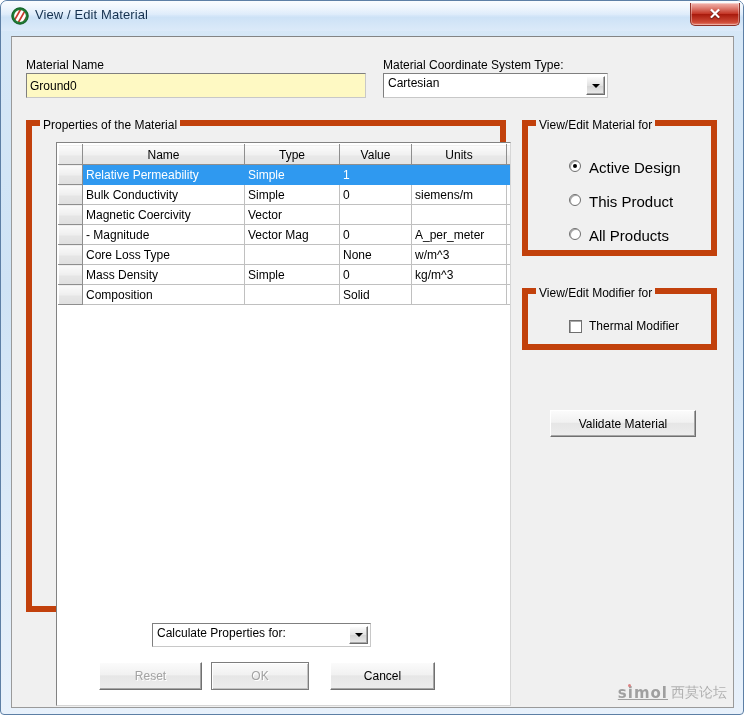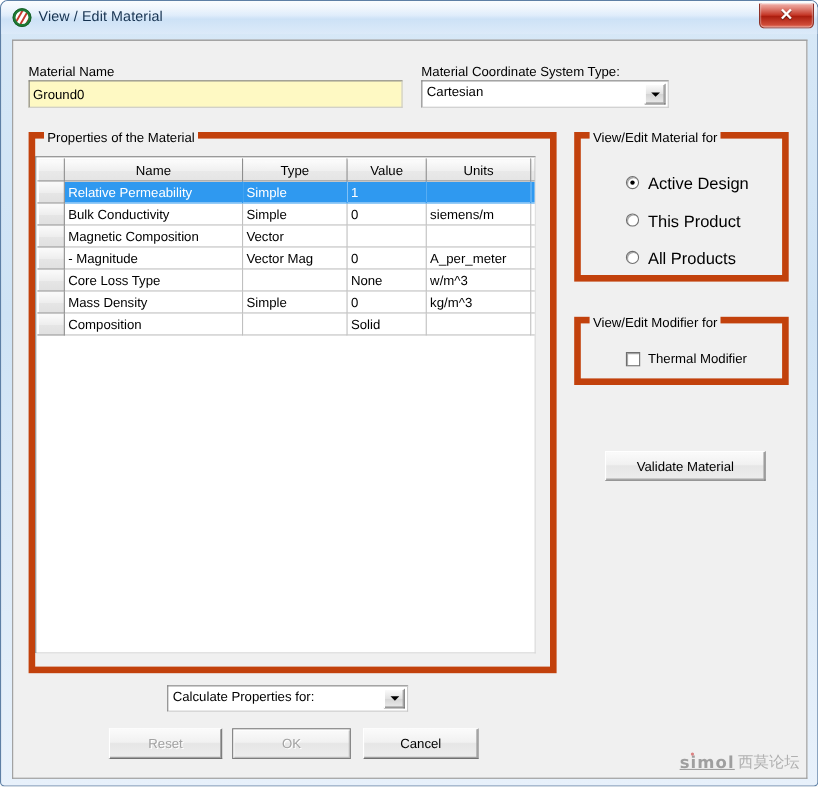--- a/index.html
+++ b/index.html
@@ -167,23 +167,23 @@
     background: #f0f0f0;
     padding: 0 3px;
     font-size: 12px;
     color: #000;
     white-space: nowrap;
   }
 
   
   #table-outer {
     position: absolute;
-    left: 0; top: 16px;
+    left: 24px; top: 16px;
     width: 455px;
-    height: 452px;
+    height: 564px;
     box-sizing: border-box;
     background: #ffffff;
     border: 1px solid #828282;
     border-right-color: #d6d6d6;
     border-bottom-color: #d6d6d6;
     overflow: hidden;
   }
   table.grid {
     border-collapse: collapse;
     table-layout: fixed;
@@ -431,21 +431,21 @@
               <tr>
                 <td class="rowhdr"></td>
                 <td>Bulk Conductivity</td>
                 <td>Simple</td>
                 <td>0</td>
                 <td>siemens/m</td>
                 <td style="border-right: none;"></td>
               </tr>
               <tr>
                 <td class="rowhdr"></td>
-                <td>Magnetic Composition</td>
+                <td>Magnetic Coercivity</td>
                 <td>Vector</td>
                 <td></td>
                 <td></td>
                 <td style="border-right: none;"></td>
               </tr>
               <tr>
                 <td class="rowhdr"></td>
                 <td>-  Magnitude</td>
                 <td>Vector Mag</td>
                 <td>0</td>
@@ -512,21 +512,21 @@
     <div class="btn" style="left:538px; top:373px; width:146px; height:27px;">Validate Material</div>
 
     <div class="combo" style="left:140px; top:586px; width:219px; height:24px;">
       <span class="combo-text">Calculate Properties for:</span>
       <span class="combo-btn">
         <span class="arrow"></span>
       </span>
     </div>
 
     <div class="btn disabled" style="left:87px; top:625px; width:103px; height:28px;">Reset</div>
-    <div class="btn disabled default" style="left:199px; top:625px; width:108px; height:28px;">OK</div>
+    <div class="btn disabled default" style="left:199px; top:625px; width:98px; height:28px;">OK</div>
     <div class="btn" style="left:318px; top:625px; width:105px; height:28px;">Cancel</div>
 
     <div id="watermark">
       <span id="wm-simol">simol</span>
       <span id="wm-dot"></span>
       <span id="wm-cn">西莫论坛</span>
     </div>
 
   </div>
 </div>

